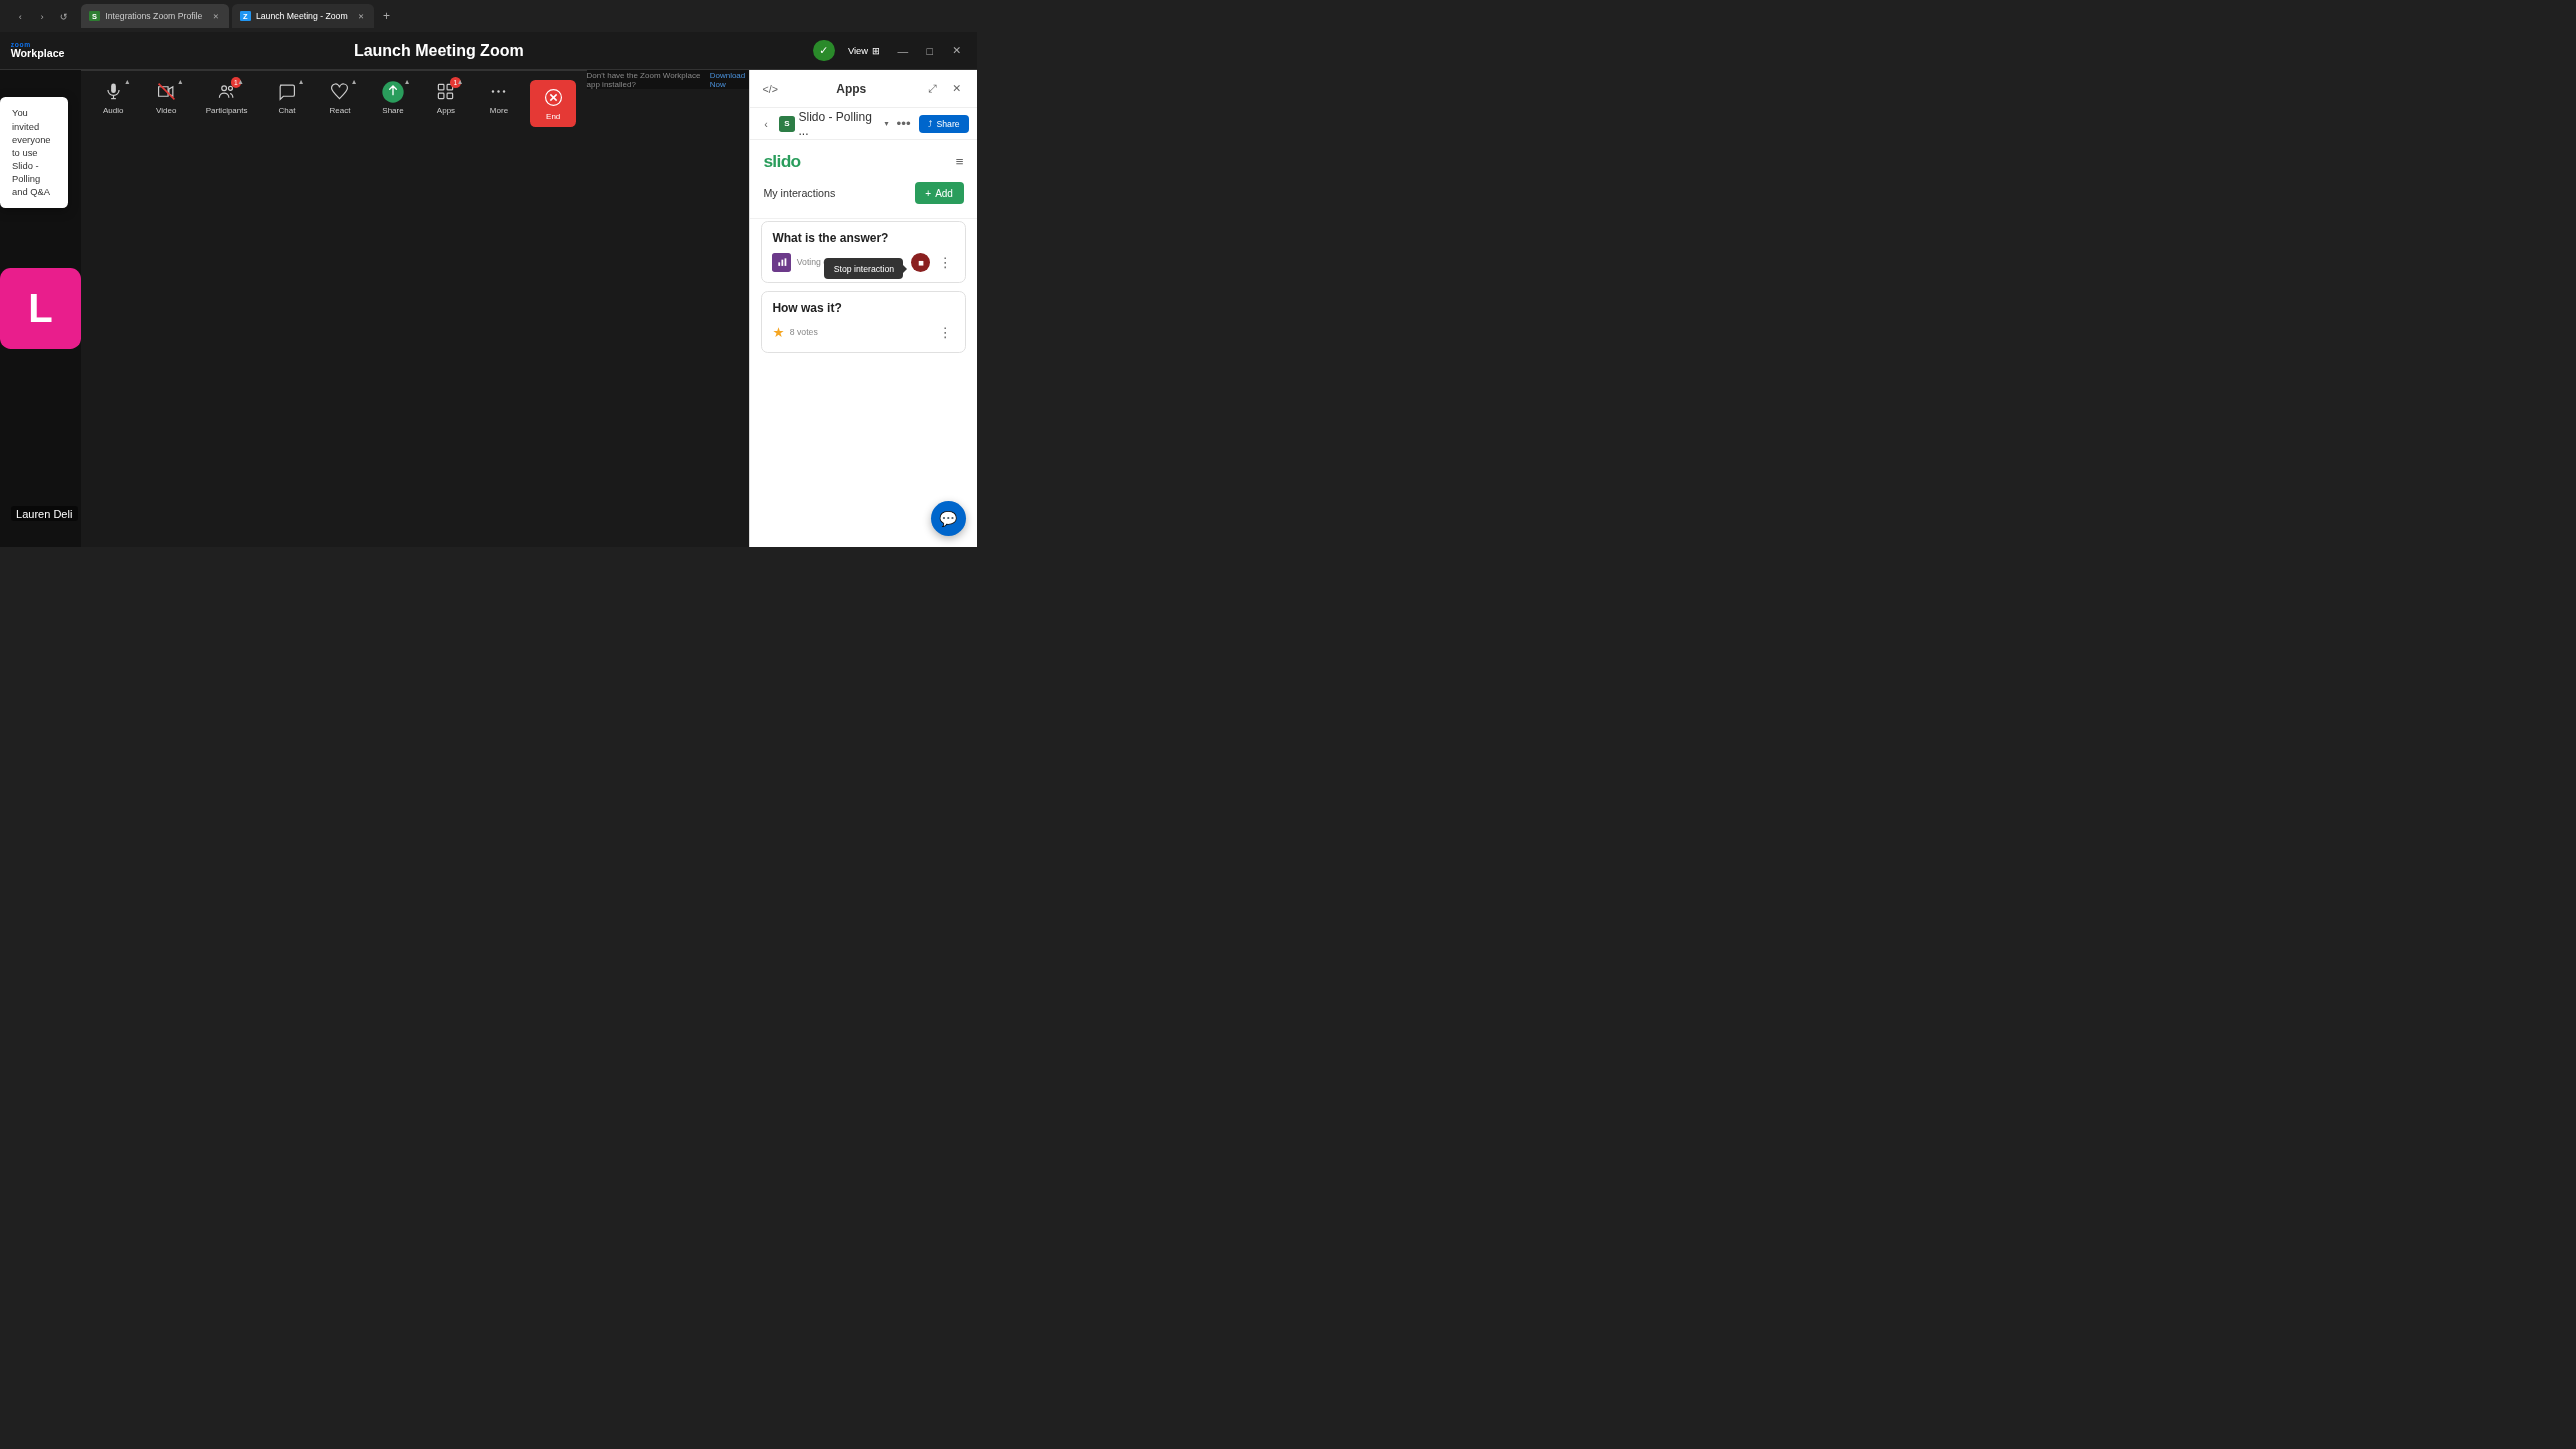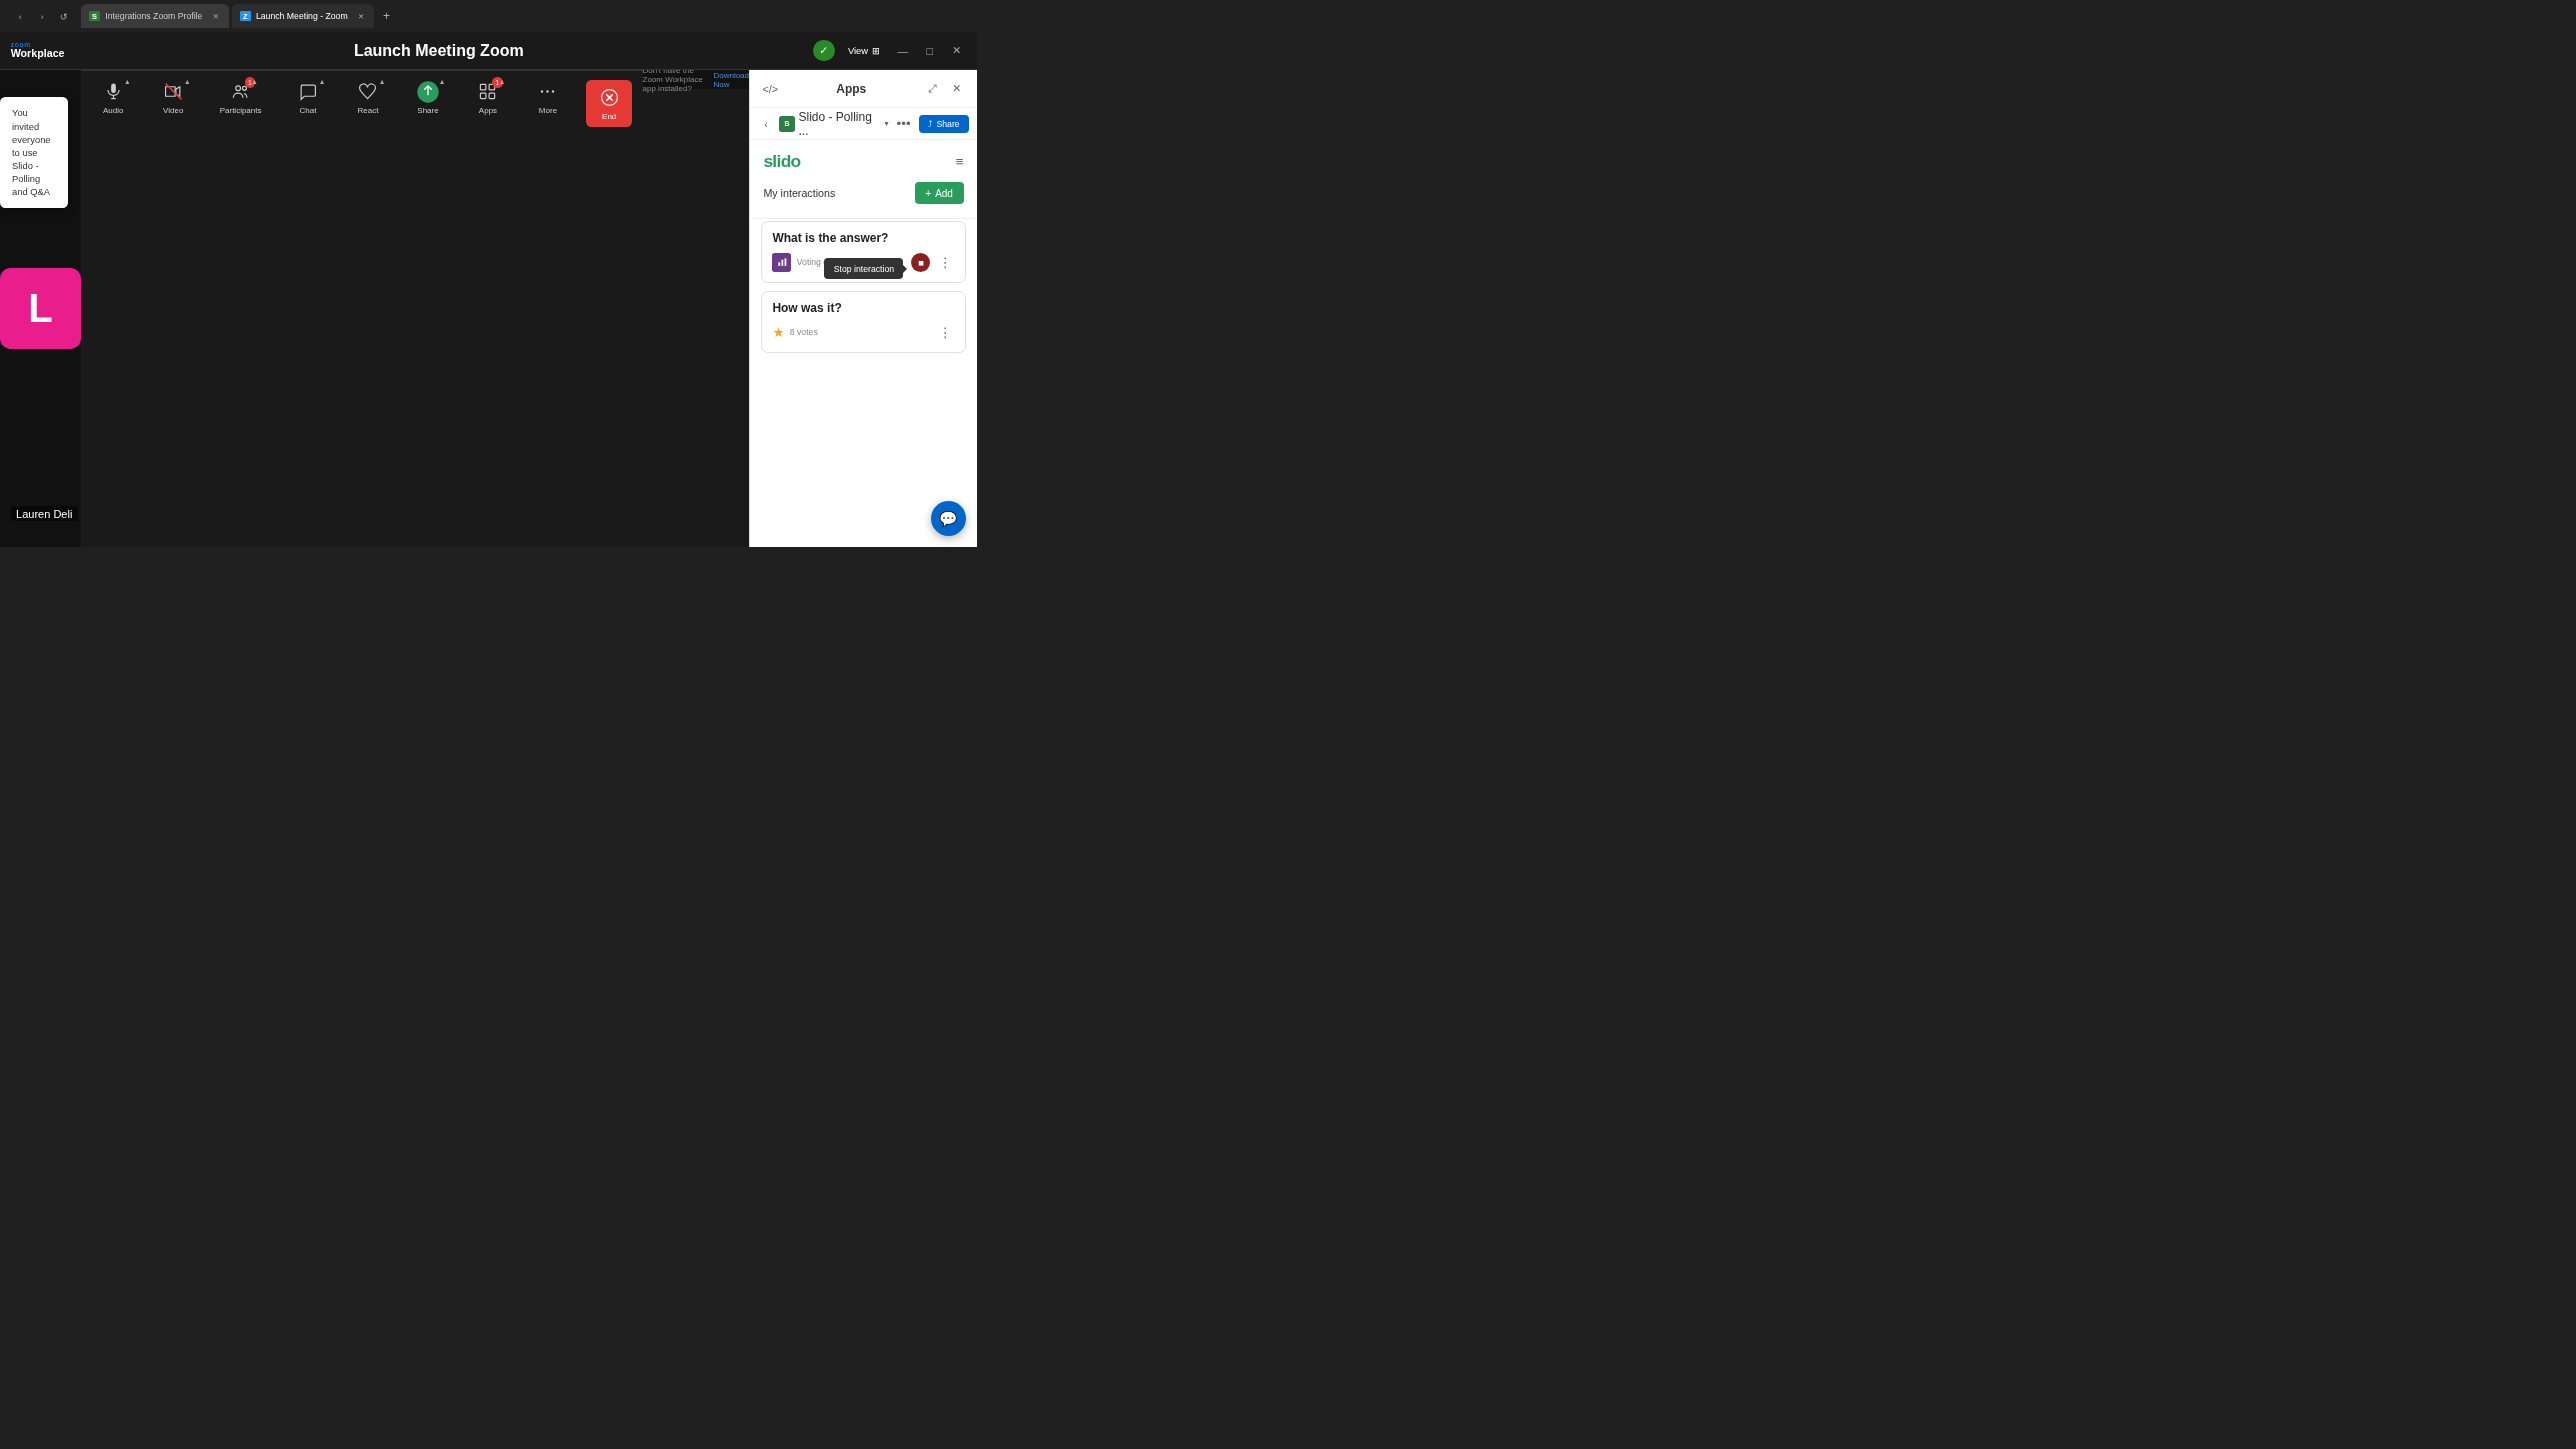--- a/index.html
+++ b/index.html
@@ -206,21 +206,21 @@
     }
 
     
     .bottom-toolbar {
       height: 54px;
       background: #1a1a1a;
       border-top: 0.7px solid #333;
       display: flex;
       align-items: center;
       justify-content: center;
-      gap: 17px;
+      gap: 10px;
       padding: 0 10.7px;
     }
 
     .toolbar-item {
       display: flex;
       flex-direction: column;
       align-items: center;
       gap: 2.7px;
       cursor: pointer;
       padding: 5.4px 8px;

